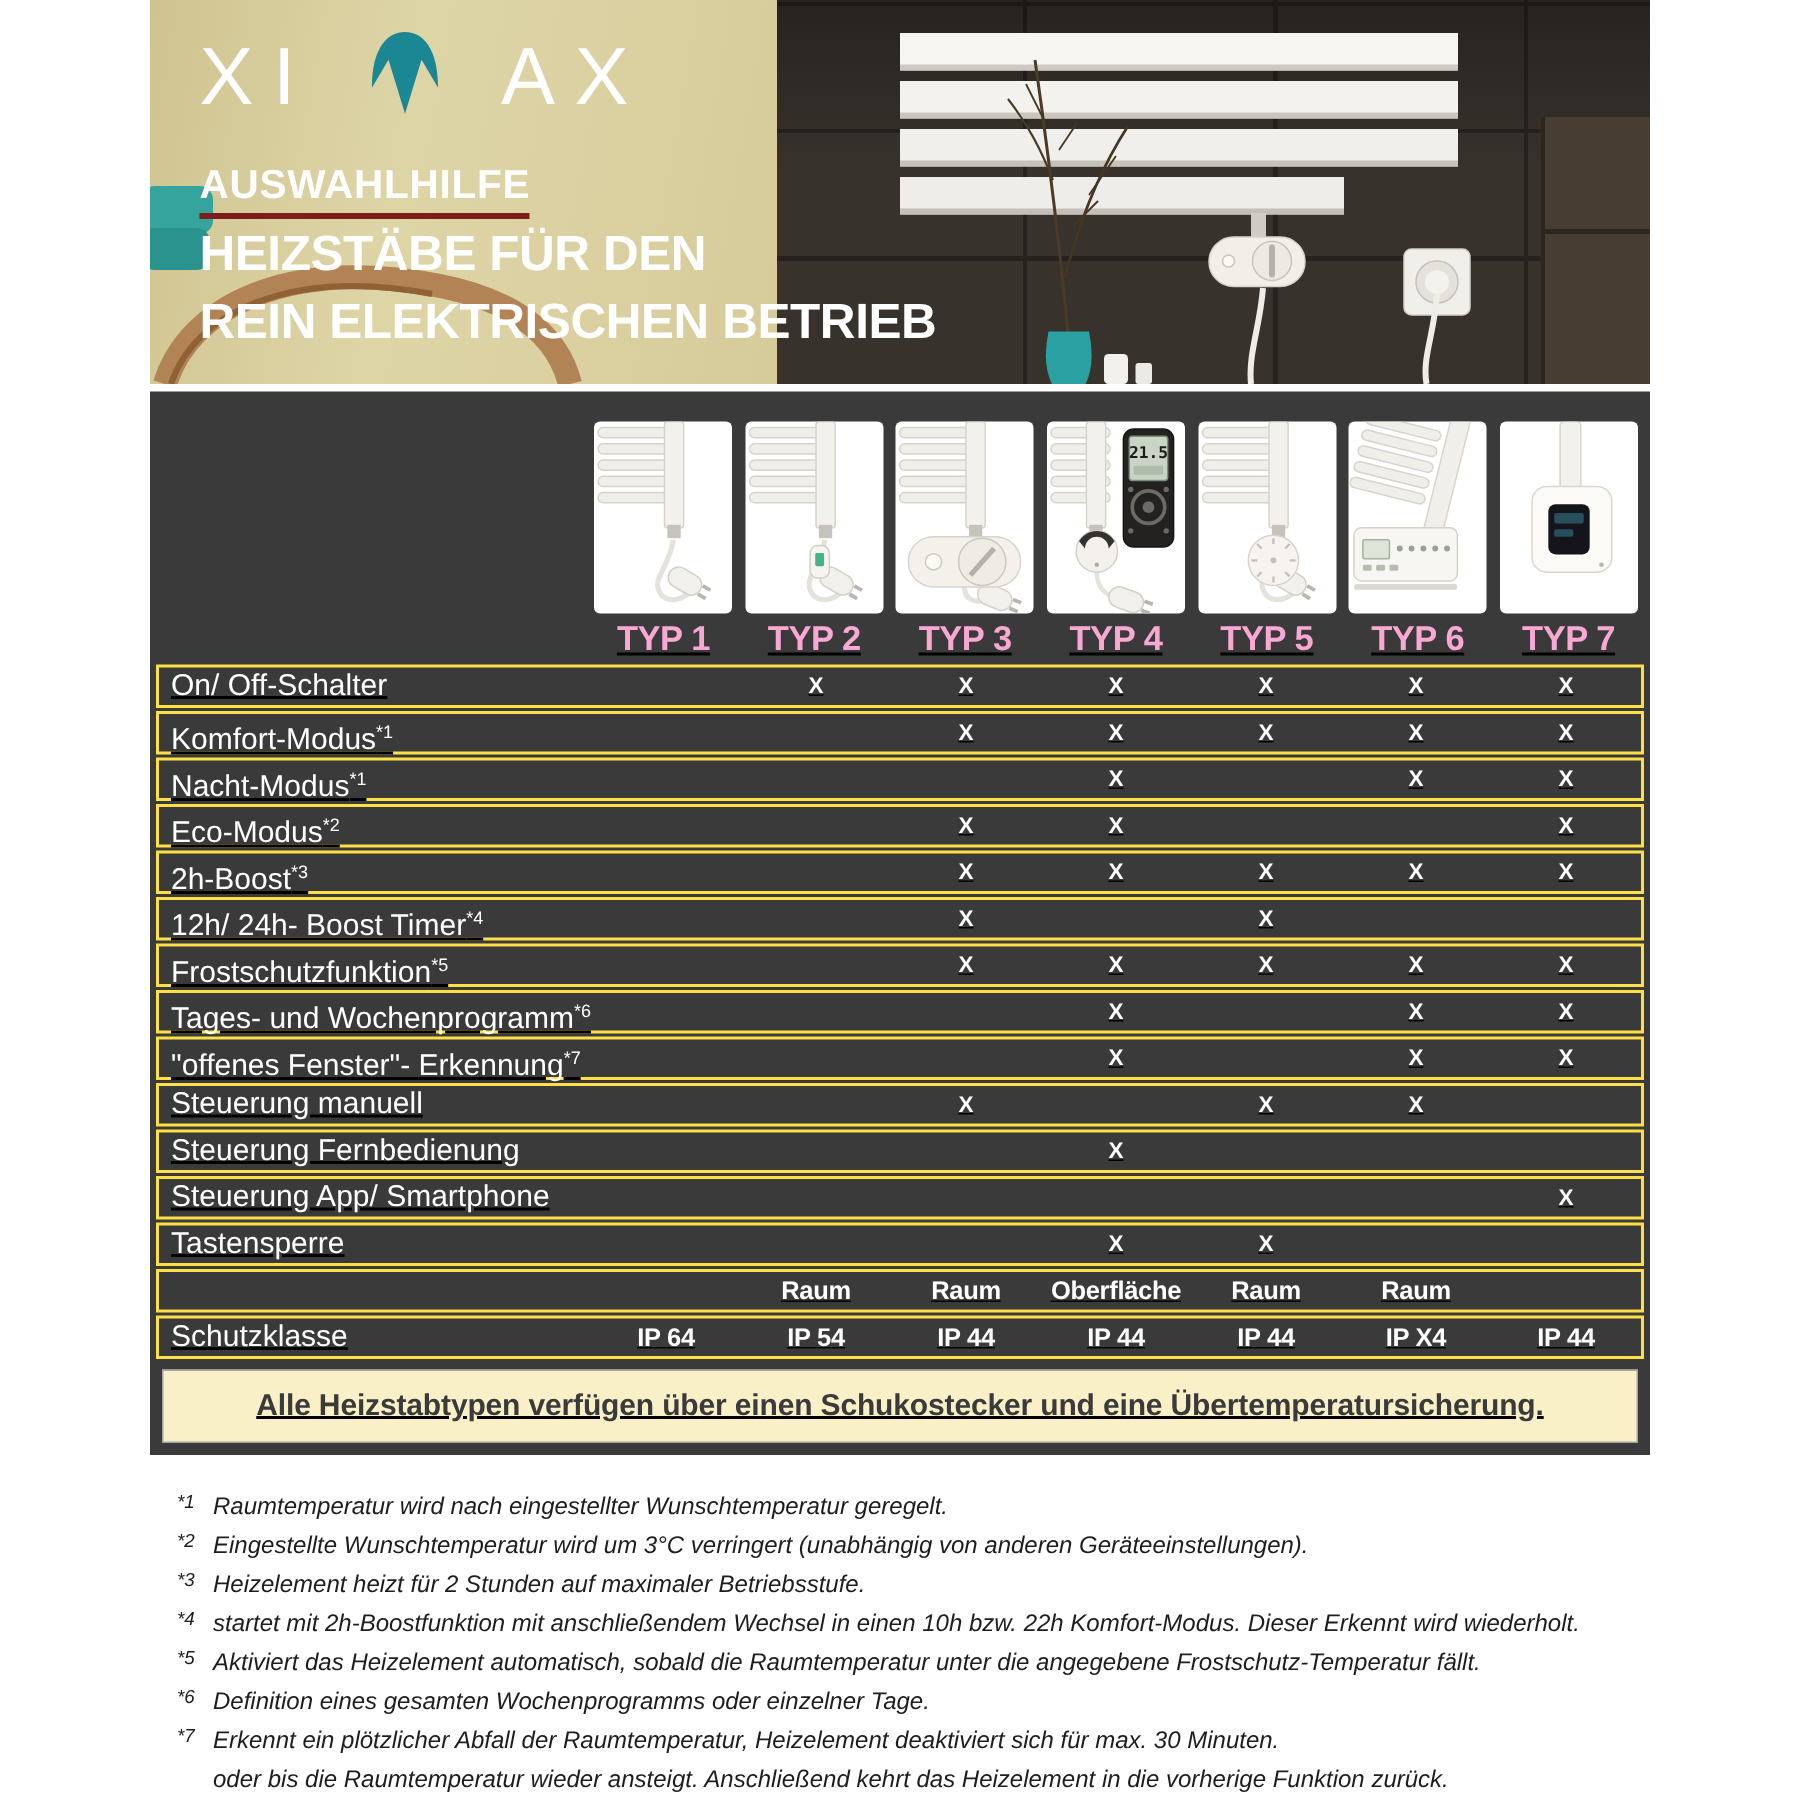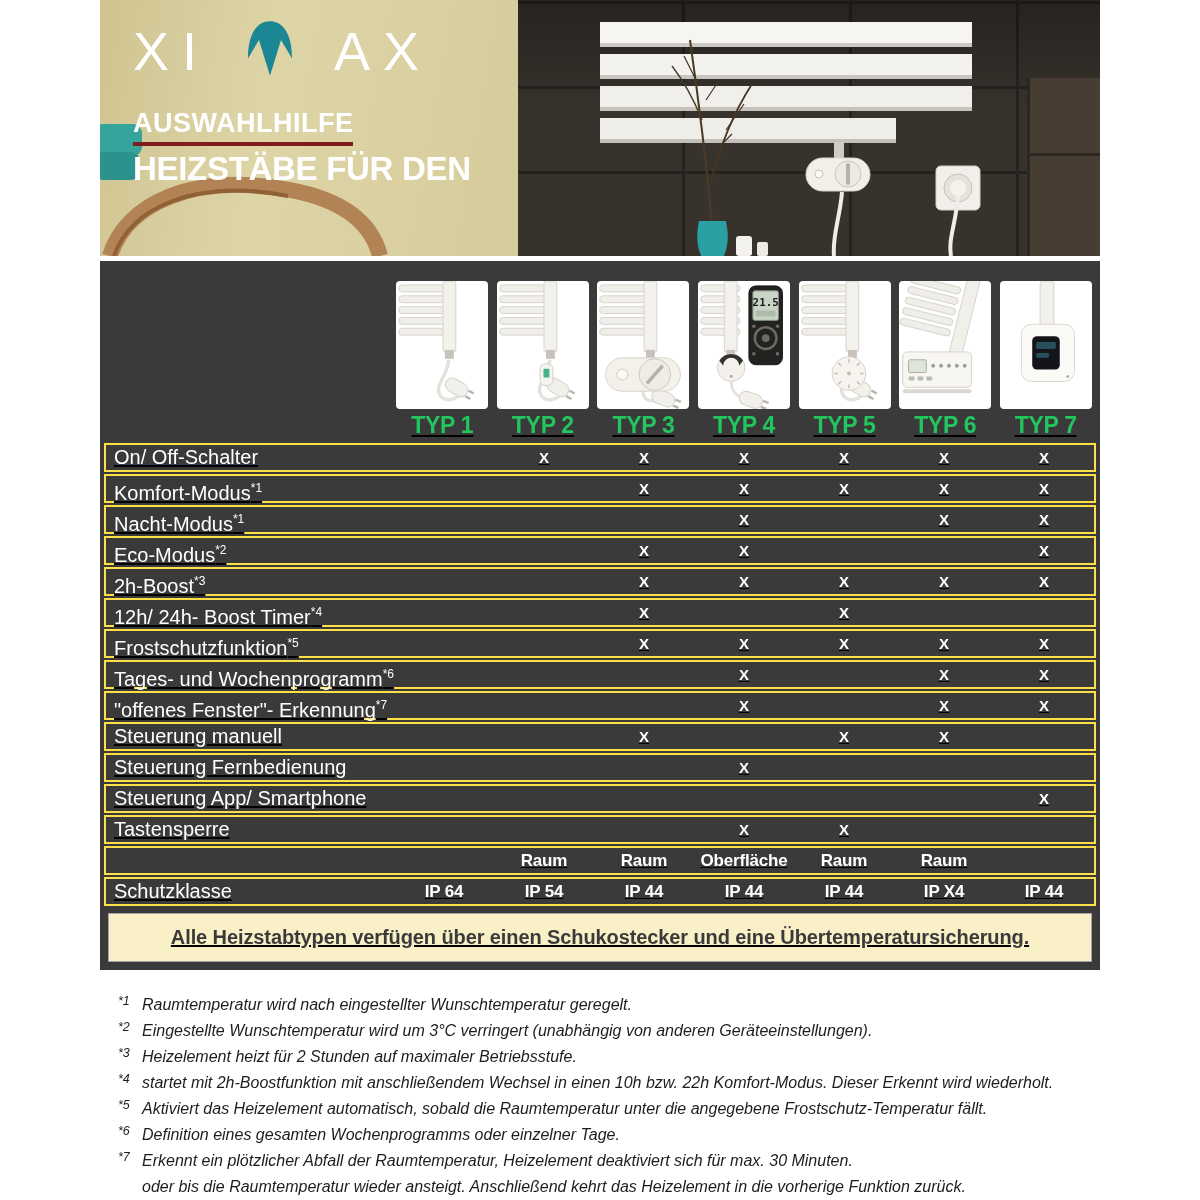--- a/index.html
+++ b/index.html
@@ -43,21 +43,21 @@
 
   
   .board { margin-top:5px; background:#3b3a3a; padding:20px 4px 8px;text-decoration:underline; }
   .grid { display:grid; grid-template-columns:288px repeat(7,1fr); }
   .thumb-card {
     width:92px; height:128px; justify-self:center; background:#fff;
     border-radius:4px; overflow:hidden;
   }
   .thumb-card svg { display:block; width:92px; height:128px; }
   .type-label {
-    text-align:center; color:#22c55e; font-weight:bold; font-size:23px;
+    text-align:center; color:#f9a8d4; font-weight:bold; font-size:23px;
     line-height:32px; letter-spacing:-.3px;
   }
   .row {
     height:29px; border:2px solid #fde047; margin-top:2px;
     background:#3b3a3a; color:#fff;
   }
   .row-label { font-size:20px; padding-left:8px; line-height:25px; white-space:nowrap; }
   .row-label sup { font-size:12px; }
   .cell { text-align:center; line-height:25px; font-weight:bold; color:#fff; }
   .cell.x-mark { font-size:15px; }
@@ -138,20 +138,21 @@
     <div class="hero-text">
       <div class="logo">
         <span>XI</span>
         <svg class="logo-m" viewBox="0 0 100 100">
           <path d="M12 68 C 12 22, 30 4, 50 4 C 70 4, 88 22, 88 68 L 69 36 L 50 98 L 31 36 Z" fill="#1b8694"></path>
         </svg>
         <span>AX</span>
       </div>
       <div class="eyebrow">AUSWAHLHILFE</div>
       <div class="hero-title">HEIZSTÄBE FÜR DEN</div>
+      <div class="hero-title">REIN ELEKTRISCHEN BETRIEB</div>
     </div>
   </header>
 
   <section class="board">
     <div class="grid thumbs" id="thumbs">
         <div></div>
         <div class="thumb-card">
           <svg viewBox="0 0 92 130">
             <g fill="#f0eee9" stroke="#d7d3cc">
               <rect x="2" y="4" width="50" height="7" rx="3.5"></rect>

